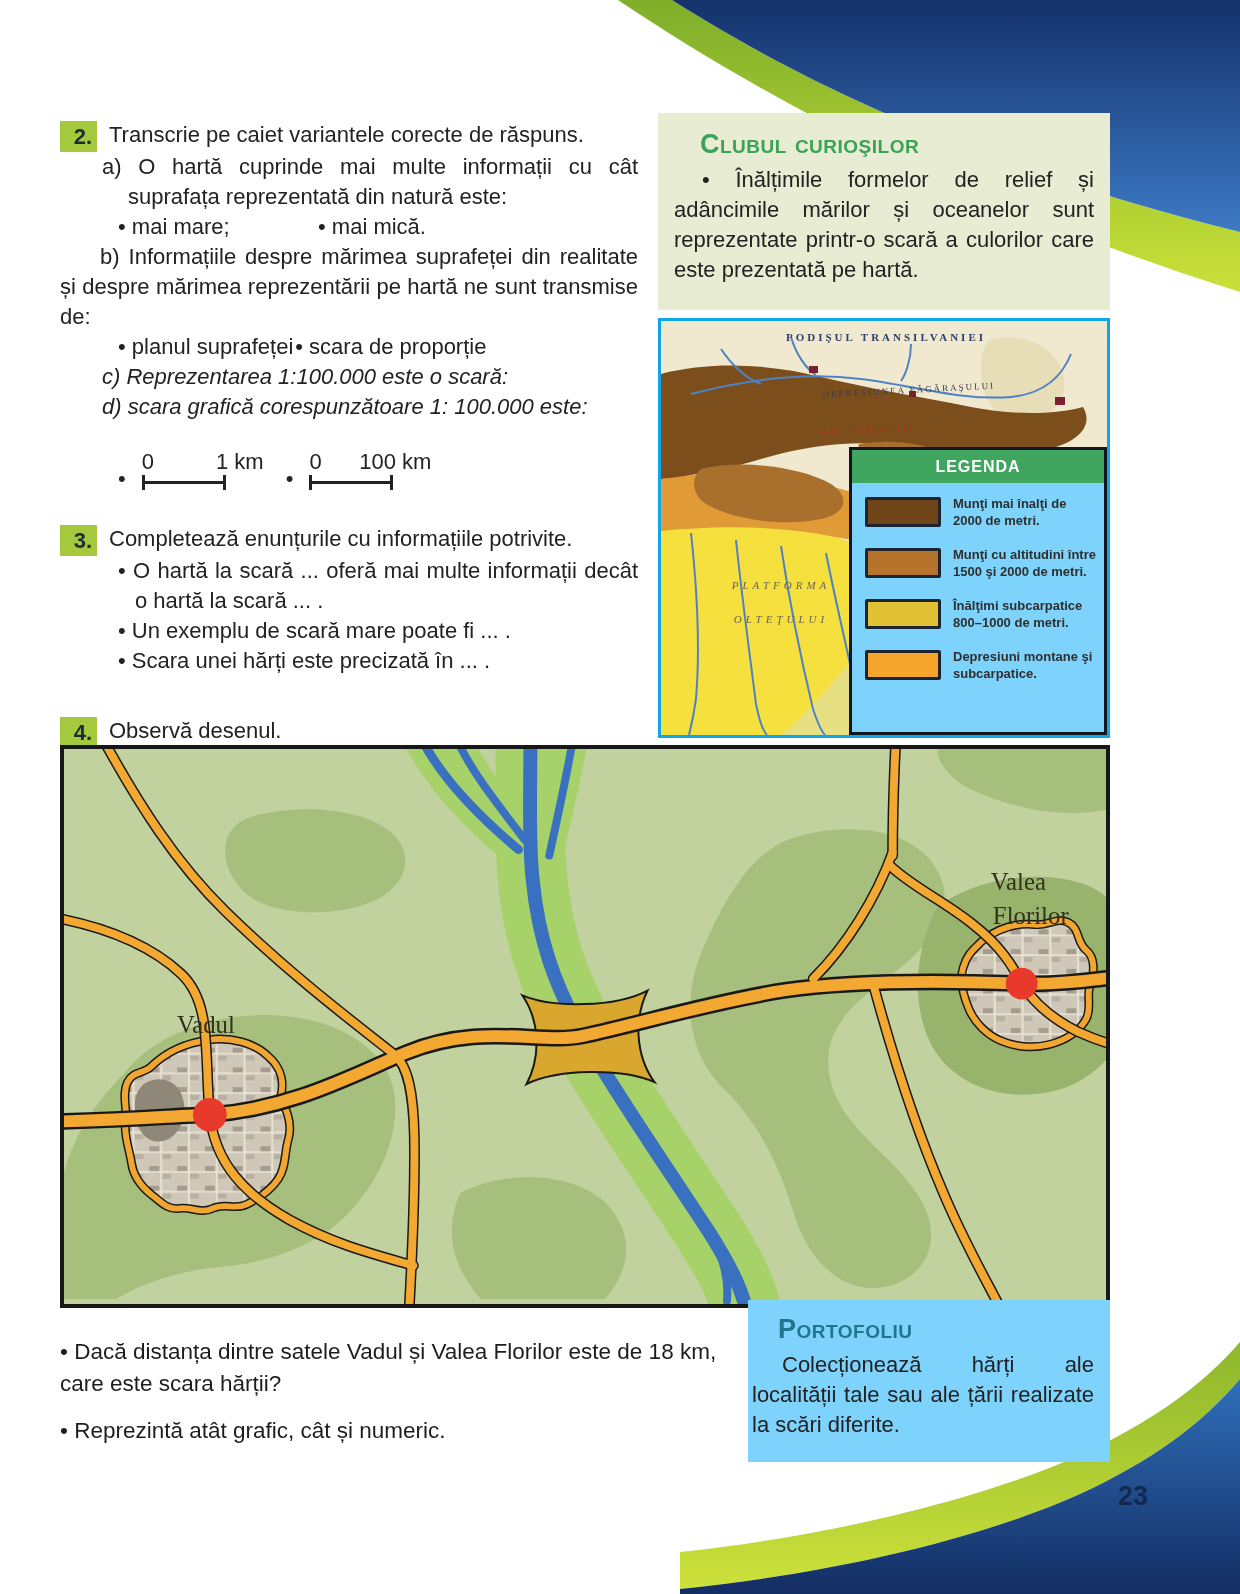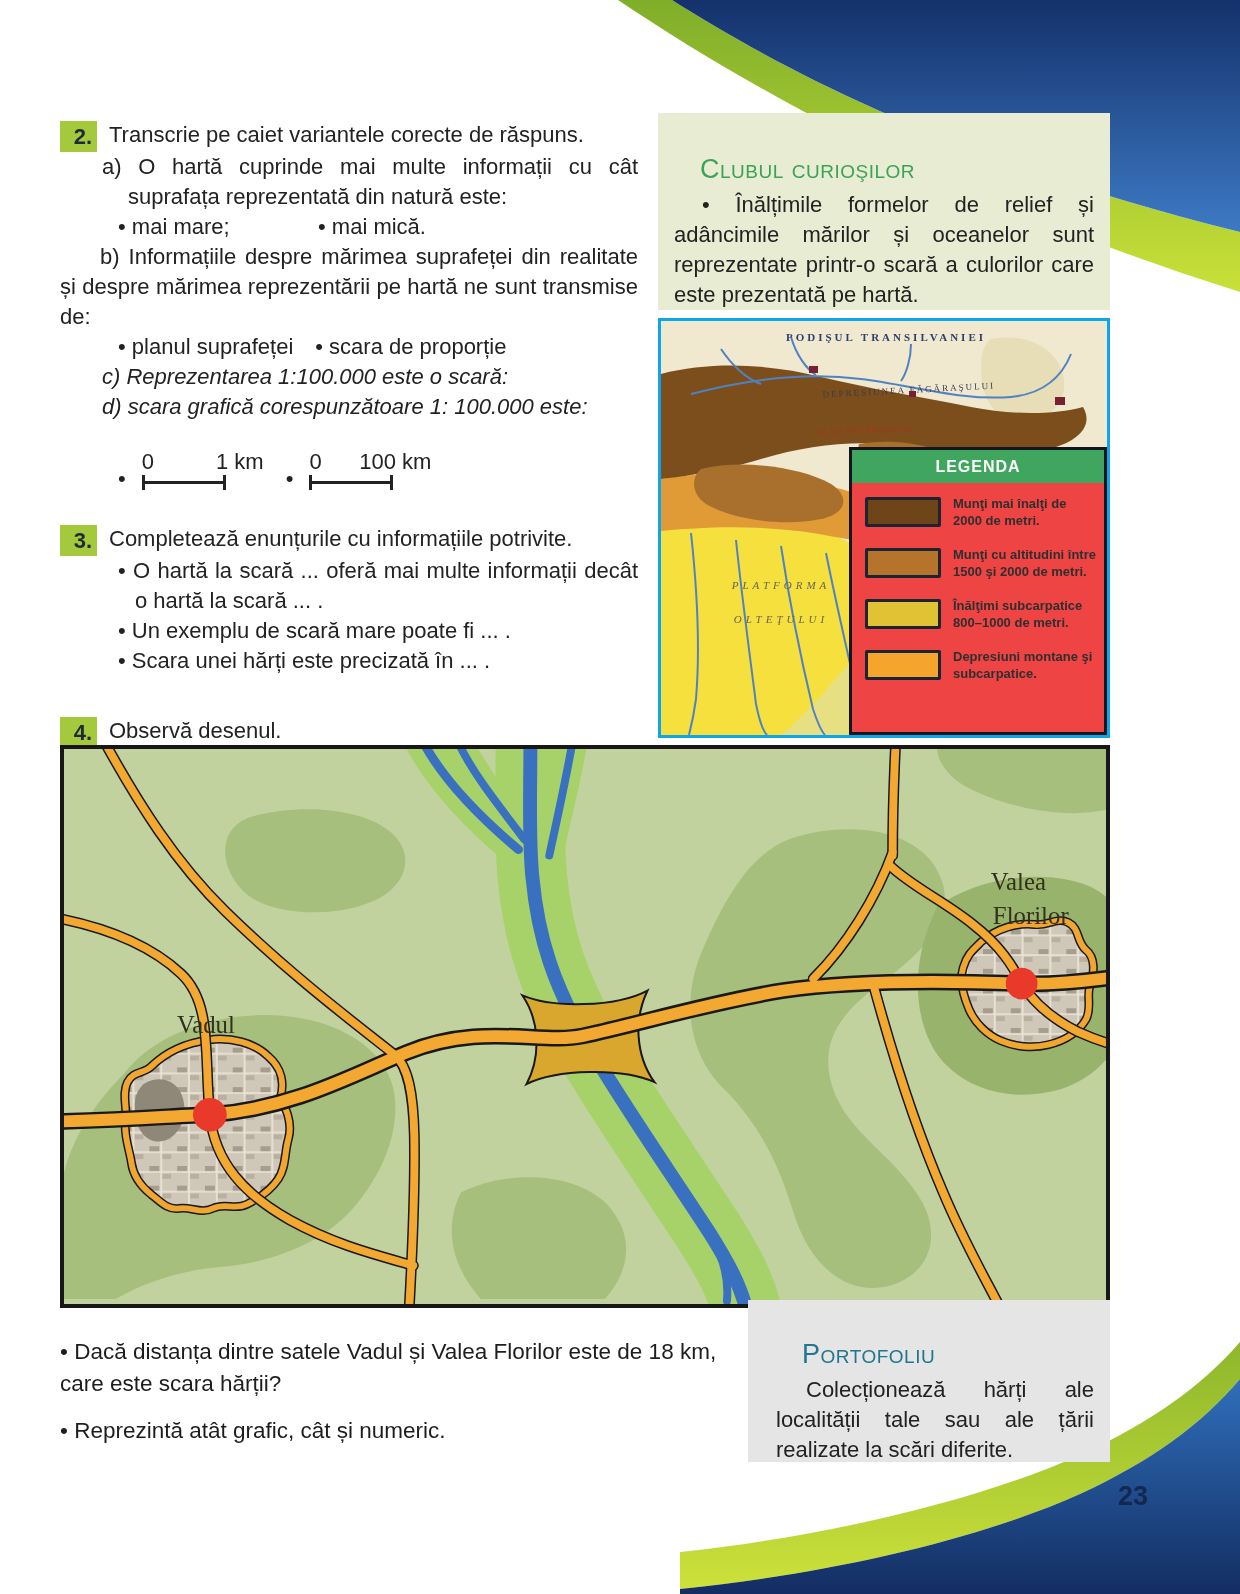--- a/index.html
+++ b/index.html
@@ -12,62 +12,62 @@
 
   
   .col-left { left:60px; top:120px; width:578px; font-size:22px; line-height:30px; color:#222; }
   .ex-head { display:flex; align-items:flex-start; gap:12px; }
   .badge { flex:0 0 auto; width:37px; height:31px; background:#a5c93c; color:#1e2b34; font-weight:bold;
            display:flex; align-items:center; justify-content:flex-end; padding-right:5px; margin-top:1px; }
   .p-a { padding-left:68px; text-indent:-26px; text-align:justify; }
   .opts { padding-left:58px; }
   .w200 { display:inline-block; width:200px; }
   .w190 { display:inline-block; width:190px; }
-  .gap14 { margin-left:22px;text-align:right; }
+  .gap14 { margin-left:2px;text-align:right; }
   .p-b { text-indent:40px; text-align:justify; }
   .p-c { padding-left:42px;font-style:italic; }
   .sb-row { display:flex; align-items:flex-end; padding-left:58px; margin-top:18px; height:50px; }
   .sb-bullet { margin-right:16px; line-height:22px; }
   .sb-bullet2 { margin-left:60px; }
   .sbar { width:84px; }
   .sbar .lbls { position:relative; height:27px; font-size:22px; line-height:27px; }
   .lbls .zero { position:absolute; left:0; }
   .lbls .max { position:absolute; right:-38px; white-space:nowrap; }
   .bar { height:15px; border-left:3px solid #222; border-right:3px solid #222; position:relative; }
   .bar::after { content:""; position:absolute; left:0; right:0; top:6px; border-top:3px solid #222; }
   .ex3 { margin-top:34px; }
   .ex4 { margin-top:40px; }
   .li { padding-left:75px; text-indent:-17px; }
   .li.just { text-align:justify; }
 
   
   .club-box { left:658px; top:113px; width:452px; height:197px; background:#e8ecd2; padding:14px 16px 0 16px; }
-  .box-title { margin-left:26px; font-size:27px; font-weight:normal; font-variant:small-caps; letter-spacing:.5px; line-height:34px;margin-top:25px; }
+  .box-title { margin-left:26px; font-size:27px; font-weight:bold; font-variant:small-caps; letter-spacing:.5px; line-height:34px; }
   .club-box .box-title { color:#3aa357; }
   .box-text { margin-top:4px; font-size:22px; line-height:30px; text-align:justify; color:#222; text-indent:28px; }
 
   
   .relief-map { left:658px; top:318px; width:452px; height:420px; border:3px solid #0ea5e9; background:#f0e9cf; }
   .relief-map svg { display:block; width:100%; height:100%; }
-  .legend { position:absolute; right:0; bottom:0; width:258px; height:288px; background:#ef4444; border:3px solid #14161f; }
+  .legend { position:absolute; right:0; bottom:0; width:258px; height:288px; background:#7dd3fc; border:3px solid #14161f; }
   .legend-head { height:33px; background:#3fa55f; color:#fff; font-weight:bold; font-size:16px; letter-spacing:1px;
                  display:flex; align-items:center; justify-content:center; }
   .legend-body { padding:12px 8px 0 13px; }
   .legend-item { display:flex; align-items:center; margin-bottom:17px; }
   .swatch { flex:0 0 auto; width:76px; height:30px; border:3px solid #1b2430; border-radius:2px; margin-right:12px; }
   .legend-item .txt { font-size:13px; font-weight:bold; line-height:17px; color:#2f2f2f; }
 
   
   .drawing { left:60px; top:745px; width:1050px; height:563px; border:4px solid #171717; }
   .drawing svg { display:block; width:100%; height:100%; }
 
   
   .questions { left:60px; top:1336px; width:690px; font-size:22.5px; line-height:32px; color:#1d1d1d; }
   .q2 { margin-top:15px; }
-  .portfolio-box { left:748px; top:1300px; width:362px; height:162px; background:#e5e5e5; padding:12px 16px 0 28px; }
+  .portfolio-box { left:748px; top:1300px; width:362px; height:162px; background:#7dd3fc; padding:12px 16px 0 4px; }
   .portfolio-box .box-title { color:#21768f; }
   .portfolio-box .box-text { text-indent:30px; font-size:22px; }
   .pagenum { left:1118px; top:1481px; font-size:27px; font-weight:bold; color:#12284e; z-index:2; }
 
   .map-serif { font-family:"Liberation Serif", serif; }
 </style>
 </head>
 <body>
 
 <div class="page">

